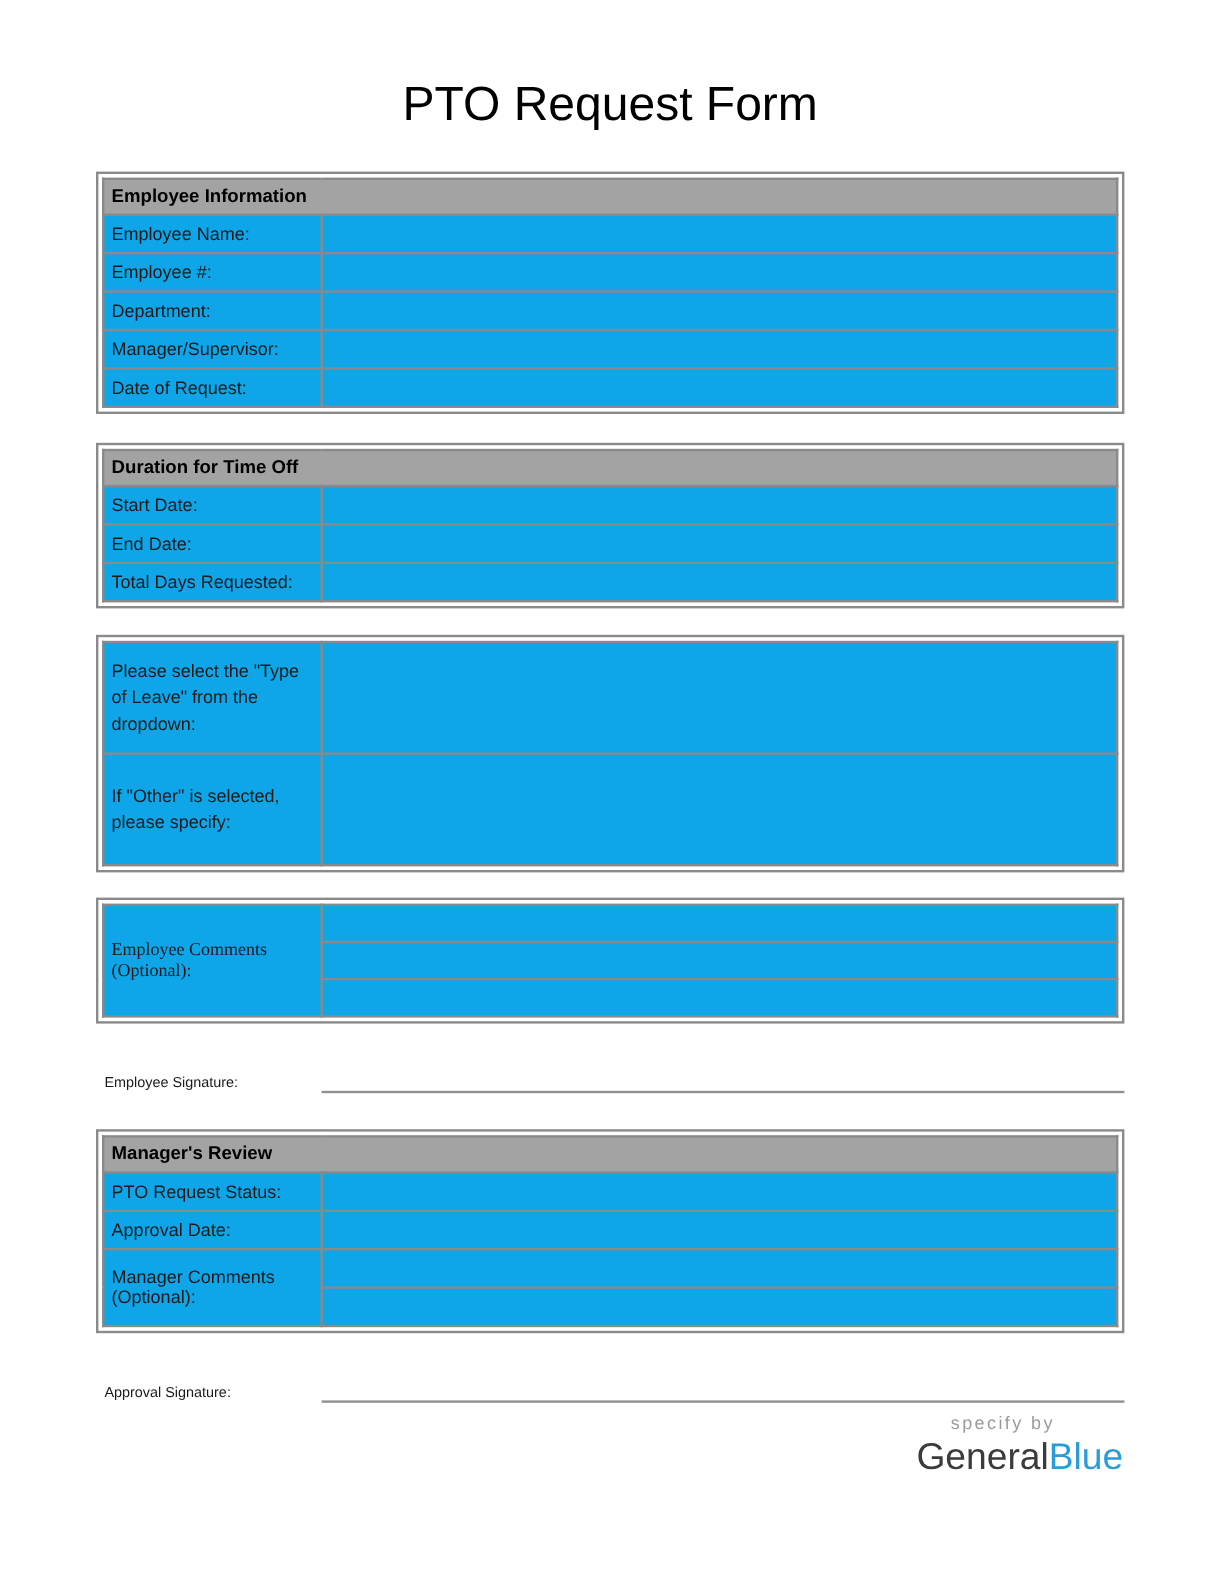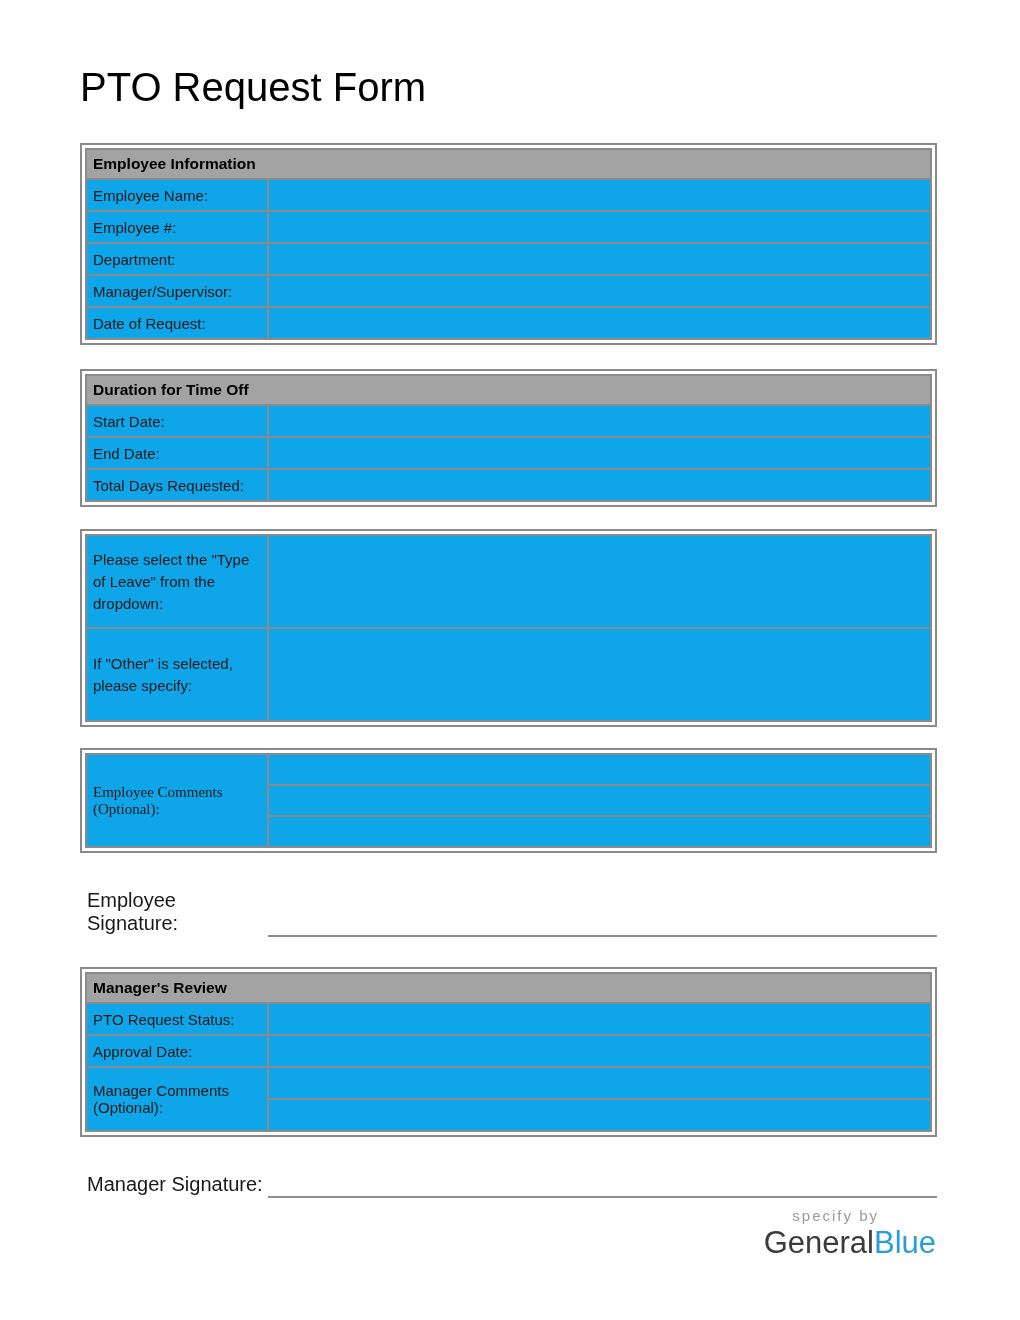--- a/index.html
+++ b/index.html
@@ -15,20 +15,21 @@
     overflow: hidden;
   }
   .content {
     width: 857px;
     margin-left: 80px;
   }
   .page-title {
     margin: 60px 0 0 0;
     font-size: 40px;
     font-weight: 400;
+    text-align: center;
     color: #000000;
     line-height: 54px;
   }
   
   .sect {
     border: 2px solid #8a8a8a;
     padding: 3px;
     background: #ffffff;
   }
   .sect table {
@@ -66,21 +67,21 @@
 
   .sig-row {
     display: flex;
     align-items: flex-end;
     padding-left: 7px;
   }
   .sig-row-employee { margin-top: 36px; }
   .sig-row-manager  { margin-top: 36px; }
   .sig-label {
     width: 181px;
-    font-size: 20px;
+    font-size: 12px;
     padding-bottom: 2px;
     flex: none;
   }
   .sig-line {
     flex: 1;
     border-bottom: 2px solid #919191;
     height: 20px;
   }
 
   .footer {
@@ -237,21 +238,21 @@
         <td class="mline"></td>
       </tr>
       <tr>
             <td class="mline"></td>
           </tr>
     </tbody>
       </table>
   </div>
 
   <div class="sig-row sig-row-manager">
-    <div class="sig-label">Manager Signature:</div>
+    <div class="sig-label">Approval Signature:</div>
     <div class="sig-line"></div>
   </div>
 
   <div class="footer">
     <div class="powered-by">specify by</div>
     <div class="brand"><span class="brand-general">General</span><span class="brand-blue">Blue</span></div>
   </div>
 
 </div>
 

